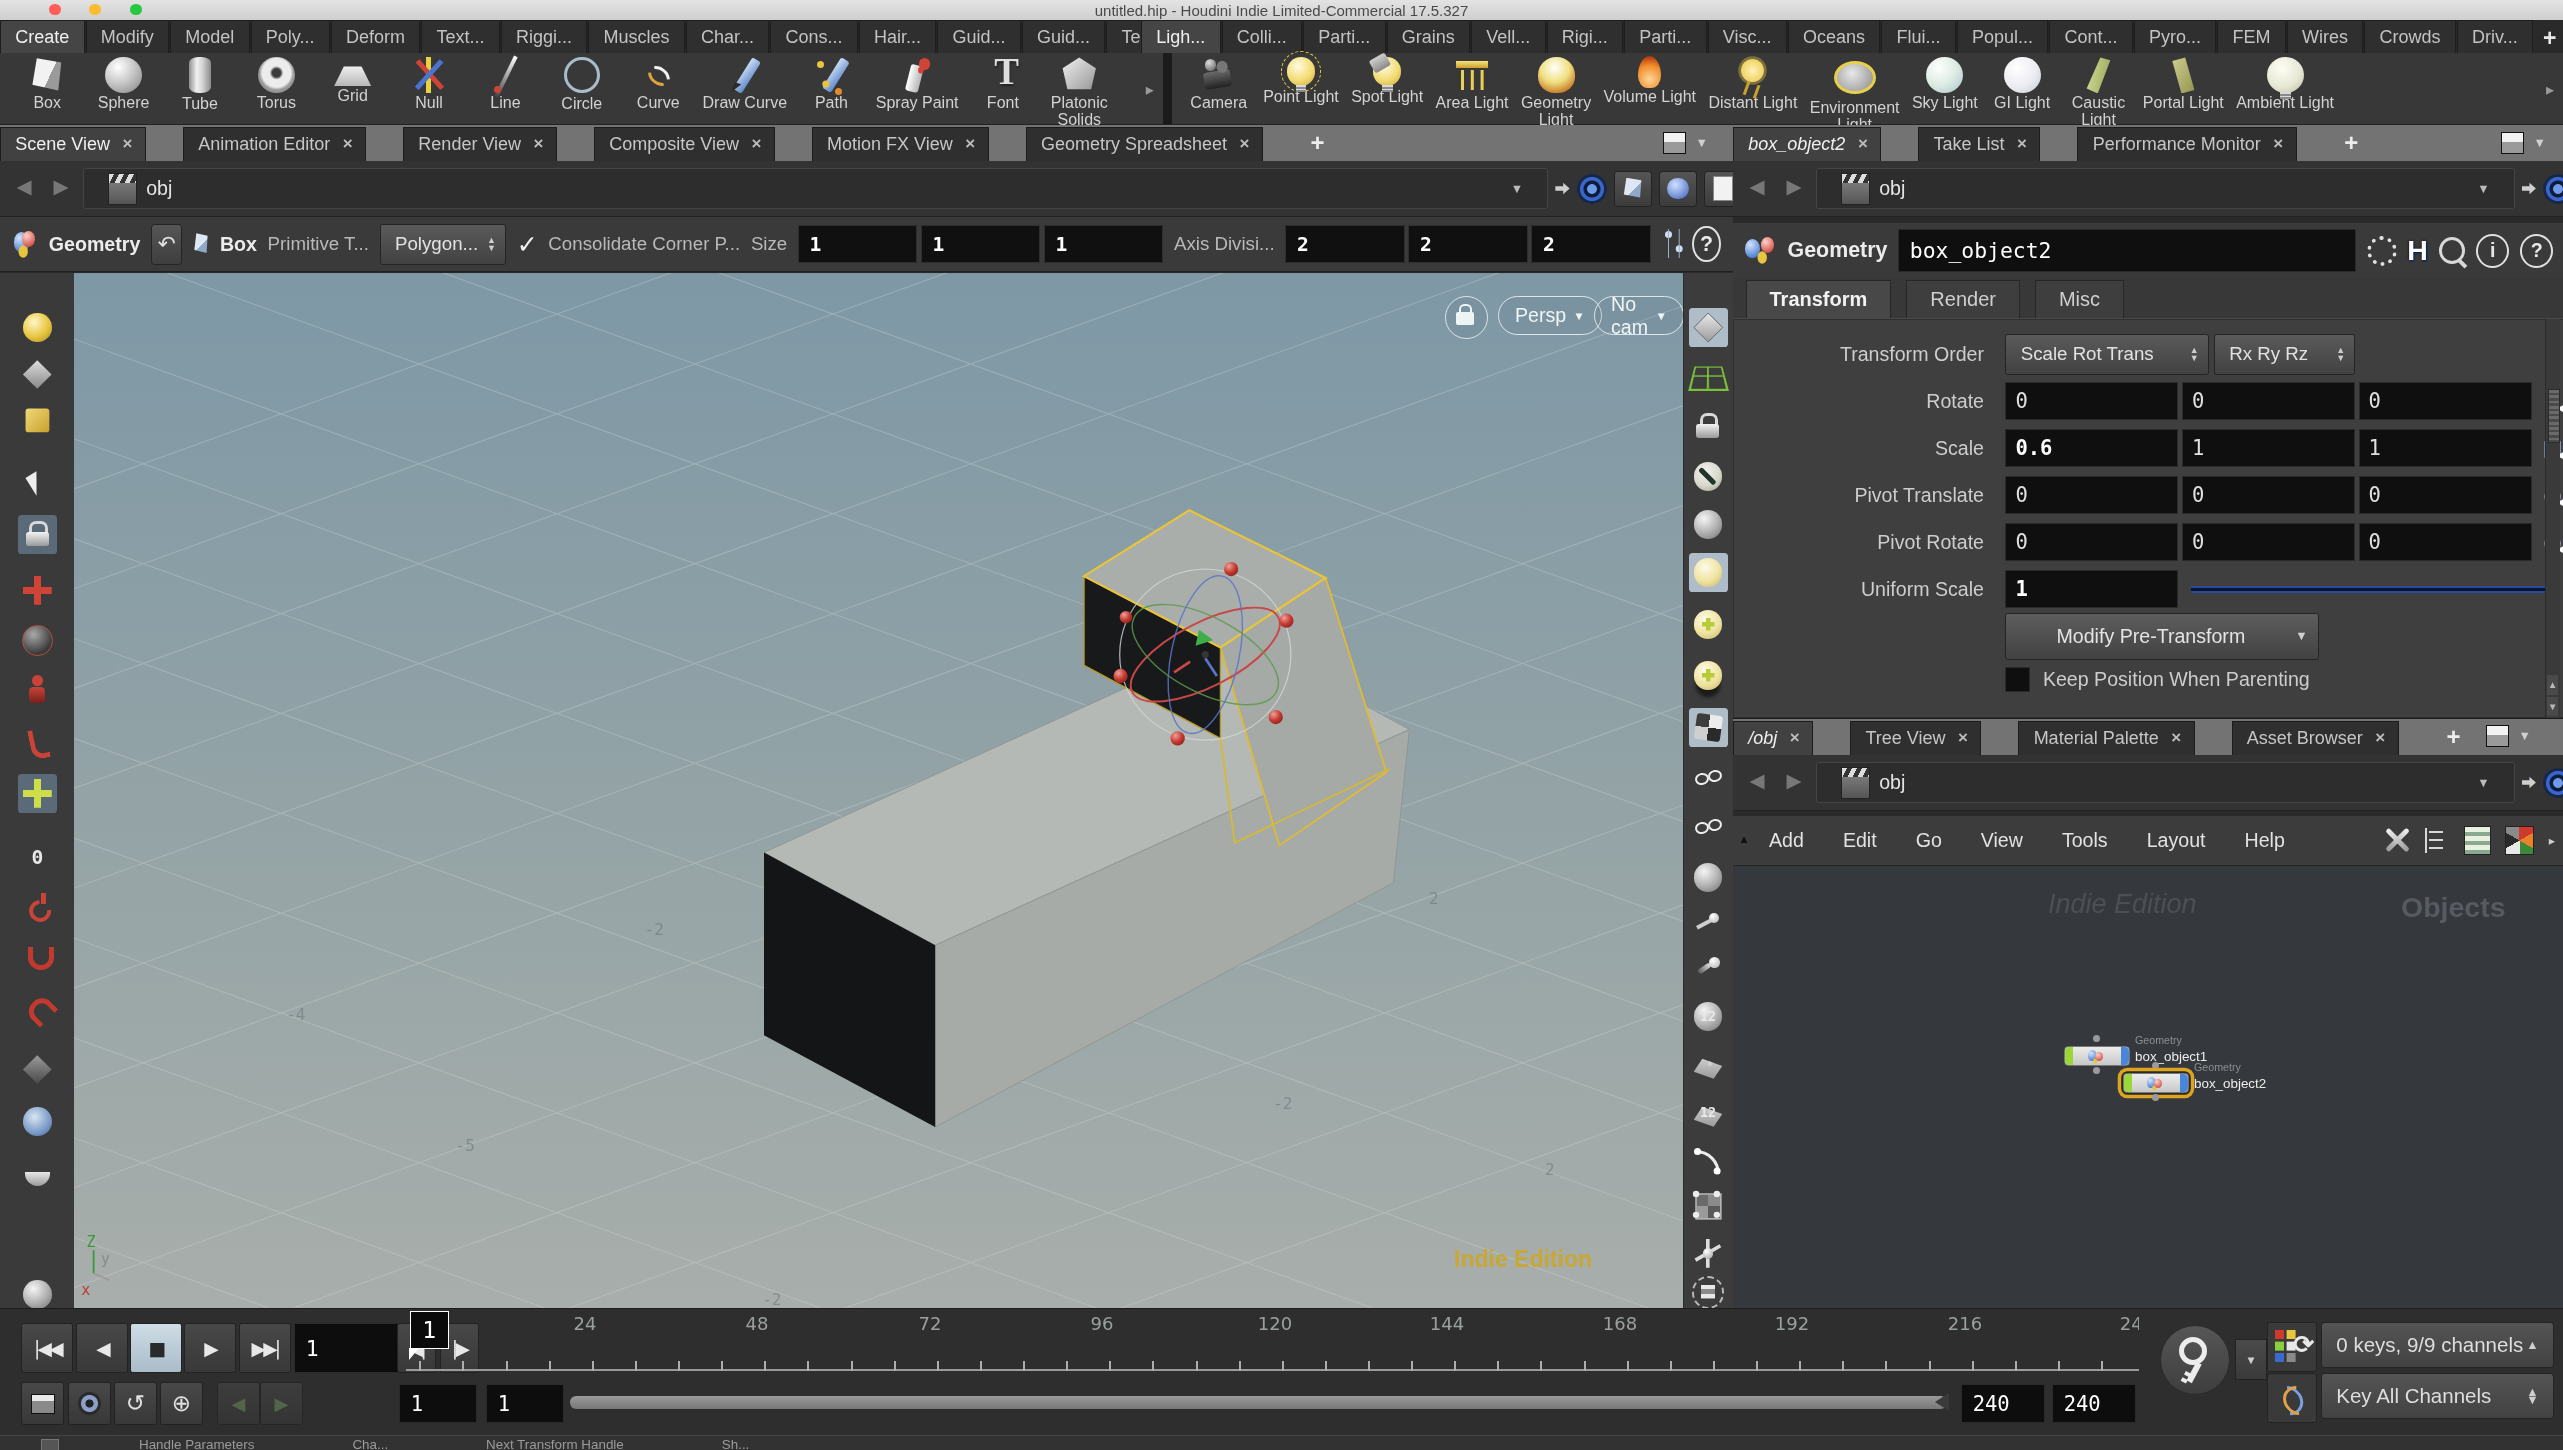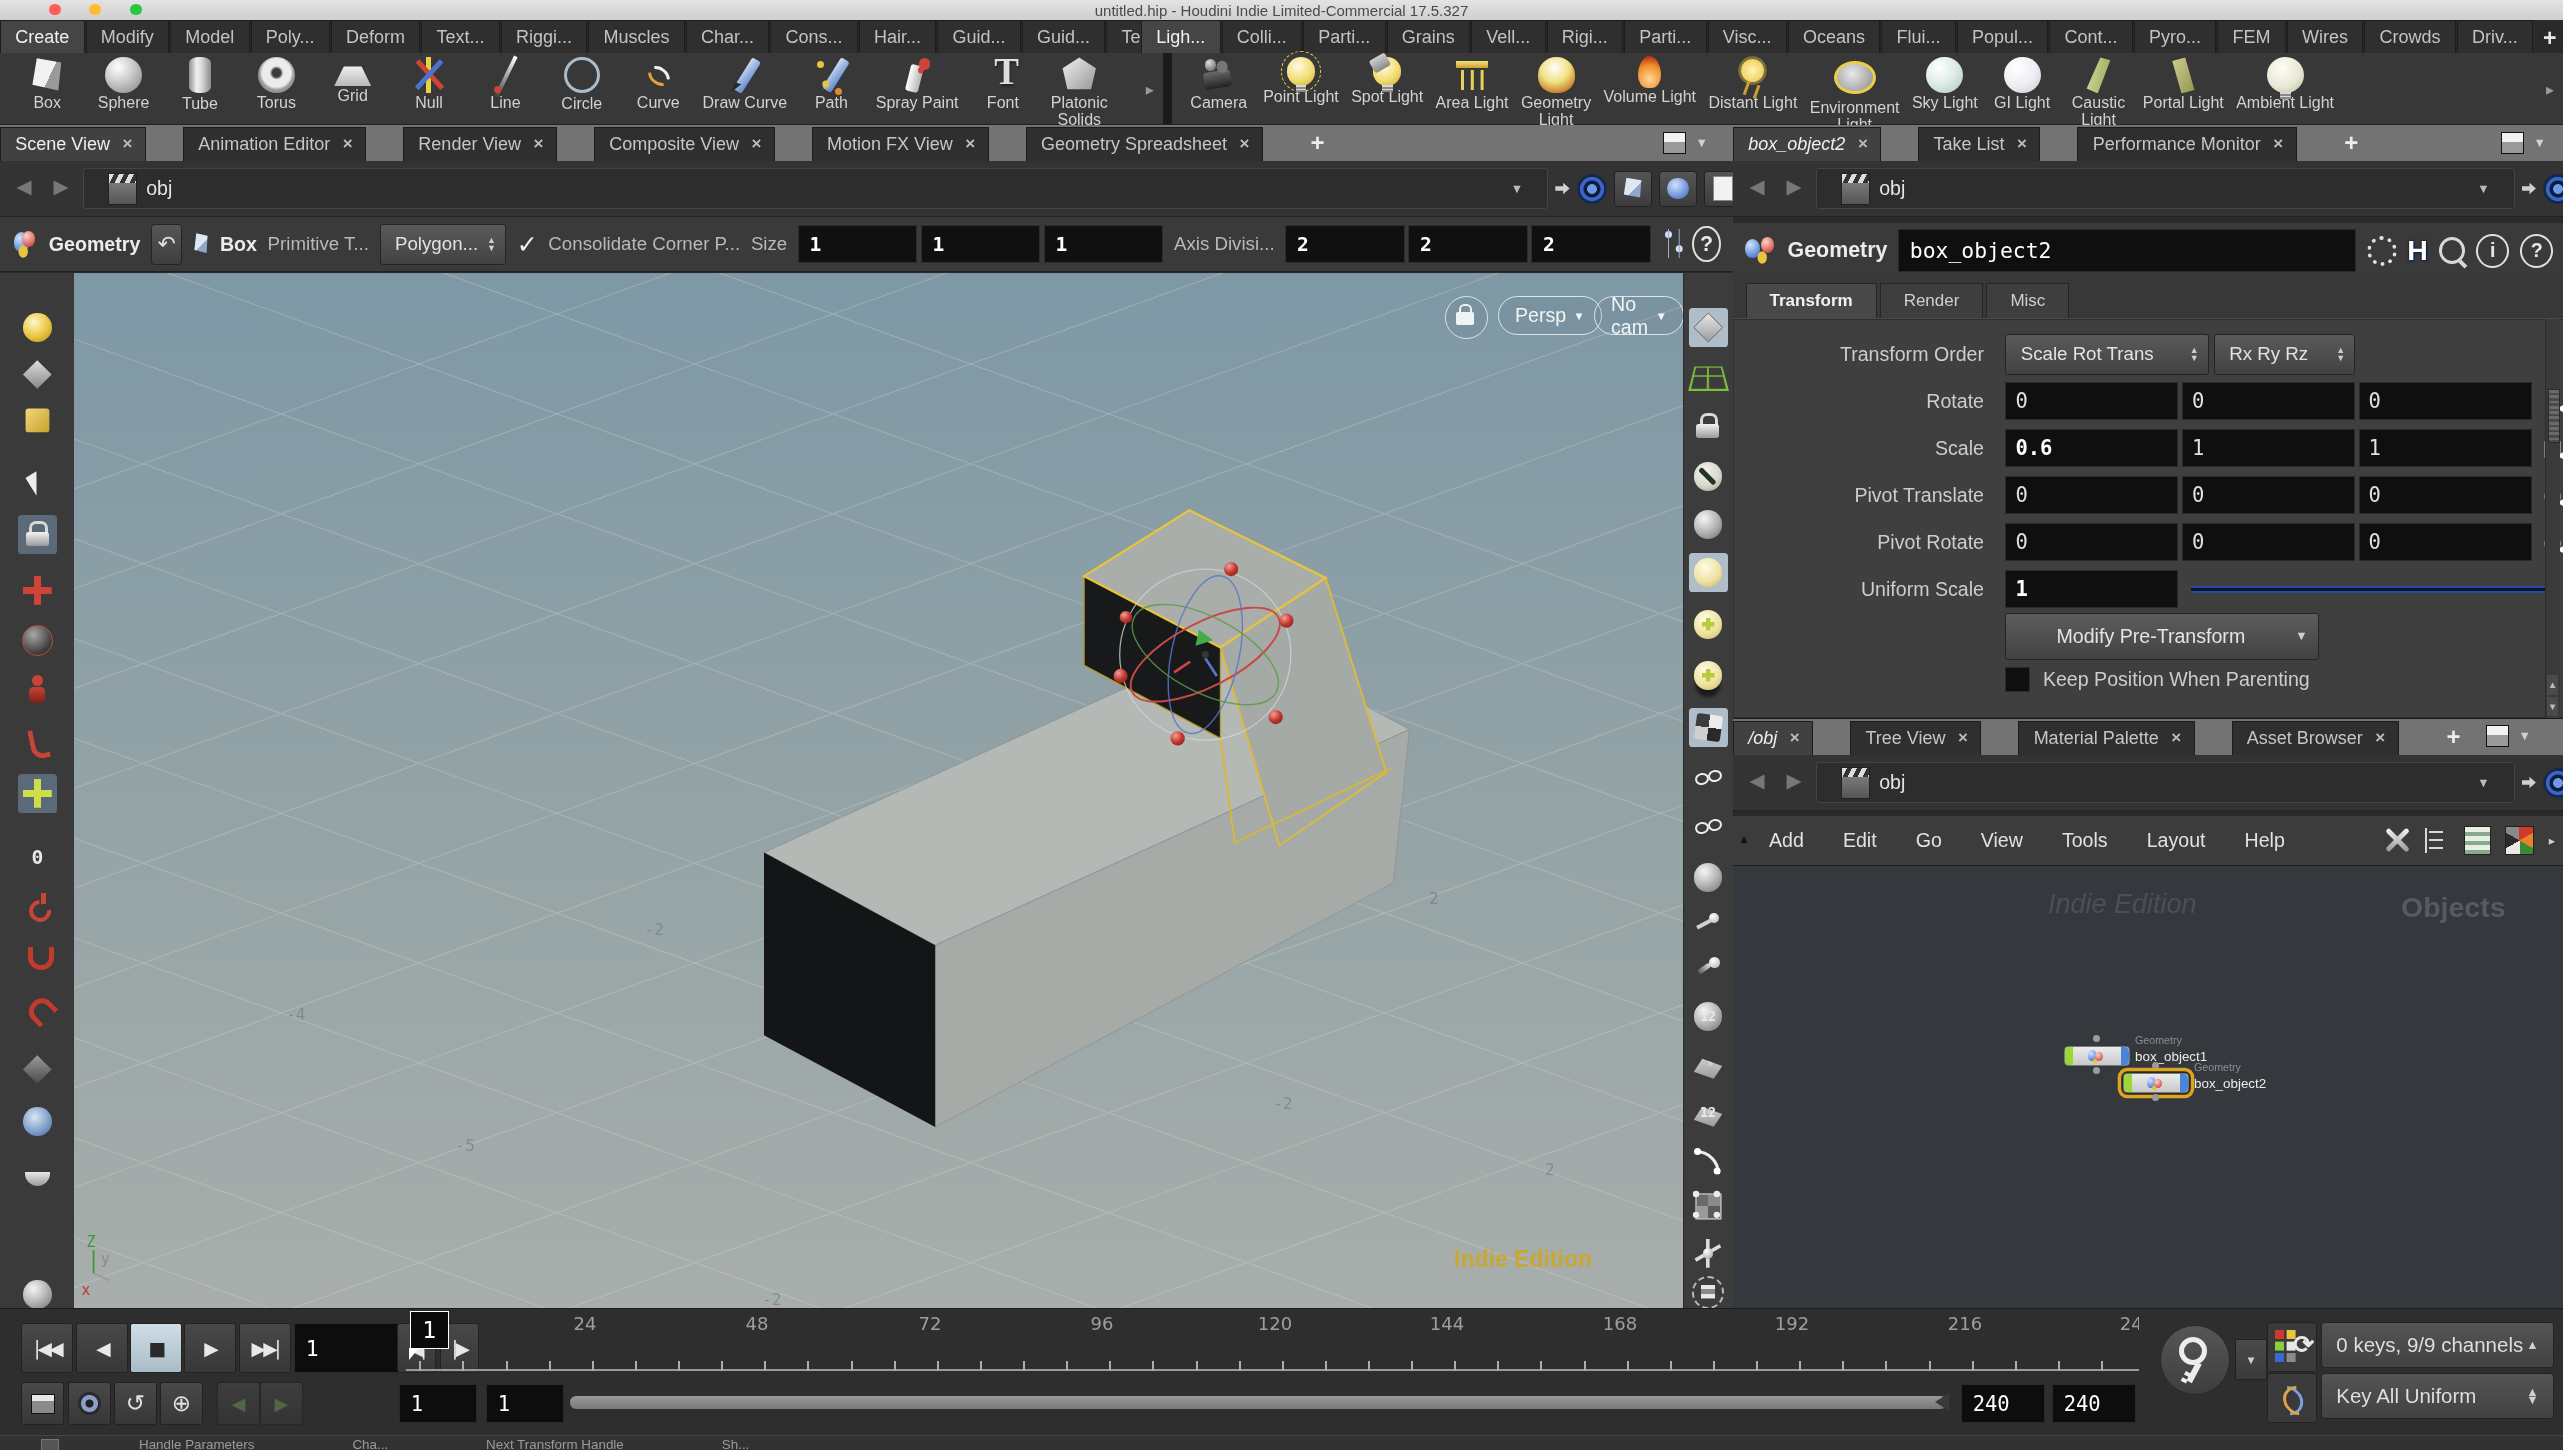--- a/index.html
+++ b/index.html
@@ -184,21 +184,21 @@
   
   #paramheader{left:1733px;top:223px;width:831px;height:55px;background:#3a3a3a;display:flex;align-items:center;gap:10.7px;padding:0 10.7px;box-sizing:border-box;}
   #paramname{width:446px;height:41px;background:#0f0f0f;border:0.9px solid #2a2a2a;color:#fff;font-size:21.4px;
              font-family:"DejaVu Sans Mono",monospace;display:flex;align-items:center;padding:0 10.7px;}
   .gearico{width:30px;height:30px;border:4.5px dotted #e0e0e0;border-radius:50%;box-sizing:border-box;}
   .hlogo{font-size:28.5px;font-weight:bold;color:#fff;text-shadow:0 0 2.7px #000,1.8px 1.8px 0 #1a3a6a;}
   .magico{width:21.4px;height:21.4px;border:3.6px solid #d8d8d8;border-radius:50%;position:relative;}
   .magico::after{content:"";position:absolute;width:3.6px;height:10.7px;background:#d8d8d8;left:18px;top:18px;transform:rotate(-45deg);}
   .circbtn{width:30px;height:30px;border:2.7px solid #e0e0e0;border-radius:50%;display:flex;align-items:center;justify-content:center;font-size:19.6px;font-weight:bold;color:#e8e8e8;}
   #paramtabs{left:1733px;top:278px;width:831px;height:41px;background:#383838;display:flex;align-items:flex-end;padding-left:12.5px;box-sizing:border-box;border-bottom:1.8px solid #4a4a4a;}
-  .parTab{padding:7.1px 23px;background:#3e3e3e;border:0.9px solid #262626;border-bottom:none;font-size:17px;color:#cfcfcf;margin-right:3px;}
+  .parTab{padding:7.1px 23px;background:#3e3e3e;border:0.9px solid #262626;border-bottom:none;font-size:20px;color:#cfcfcf;margin-right:15px;}
   .parTab.on{background:#484848;color:#f2f2f2;font-weight:bold;}
   #parambody{left:1733px;top:319px;width:831px;height:399px;background:#3f3f3f;overflow:hidden;border:0.9px solid #2e2e2e;box-sizing:border-box;}
   .prow{display:flex;align-items:center;height:47px;}
   .plabel{width:250px;text-align:right;font-size:19.6px;color:#cdcdcd;padding-right:21.4px;flex:none;white-space:nowrap;}
   .pfield{width:153px;height:36px;background:#0f0f0f;border:0.9px solid #2a2a2a;margin-right:3.6px;display:flex;align-items:center;
           padding:0 9px;font-family:"DejaVu Sans Mono",monospace;font-size:20.5px;color:#ffffff;font-weight:bold;flex:none;}
   .pfield.def{font-weight:normal;color:#e0e0e0;}
   .hico{width:30px;height:30px;margin-left:7.1px;position:relative;color:#8fa8e0;font-size:21.4px;display:flex;align-items:center;justify-content:center;}
   .hico::after{content:"";position:absolute;right:-3.6px;bottom:-1.8px;border-top:12.5px solid #fff;border-left:8px solid transparent;transform:rotate(-28deg);}
   .uslider{flex:1;height:7.1px;margin:0 9px;background:linear-gradient(180deg,#2a4a9a 0 1.8px,#0a1430 1.8px 4.5px,#2a4a9a 4.5px 7.1px);position:relative;}
@@ -1062,21 +1062,21 @@
   </div>
   <div id="keydd">▼</div>
 
   <div class="kicon sq" style="left:2267px;top:12.5px;"></div>
   <div class="keysbtn" style="left:2321px;top:12.5px;width:233px;">
     <span>0 keys, 9/9 channels</span>
     <span class="end">▲</span>
   </div>
   <div class="kicon sine" style="left:2267px;top:64px;"></div>
   <div class="keysbtn" style="left:2321px;top:64px;width:233px;">
-    <span>Key All Uniform</span>
+    <span>Key All Channels</span>
     <span class="end spin">
         <span>▲</span>
         <span>▼</span>
       </span>
   </div>
 </div>
 
 <div id="statusbar" class="abs">
   <span style="width:16px;height:10.7px;background:#555;border:0.9px solid #777;flex:none;margin-top:1.8px;"></span>
   <span id="status-items" style="display:flex;gap:98px;">

